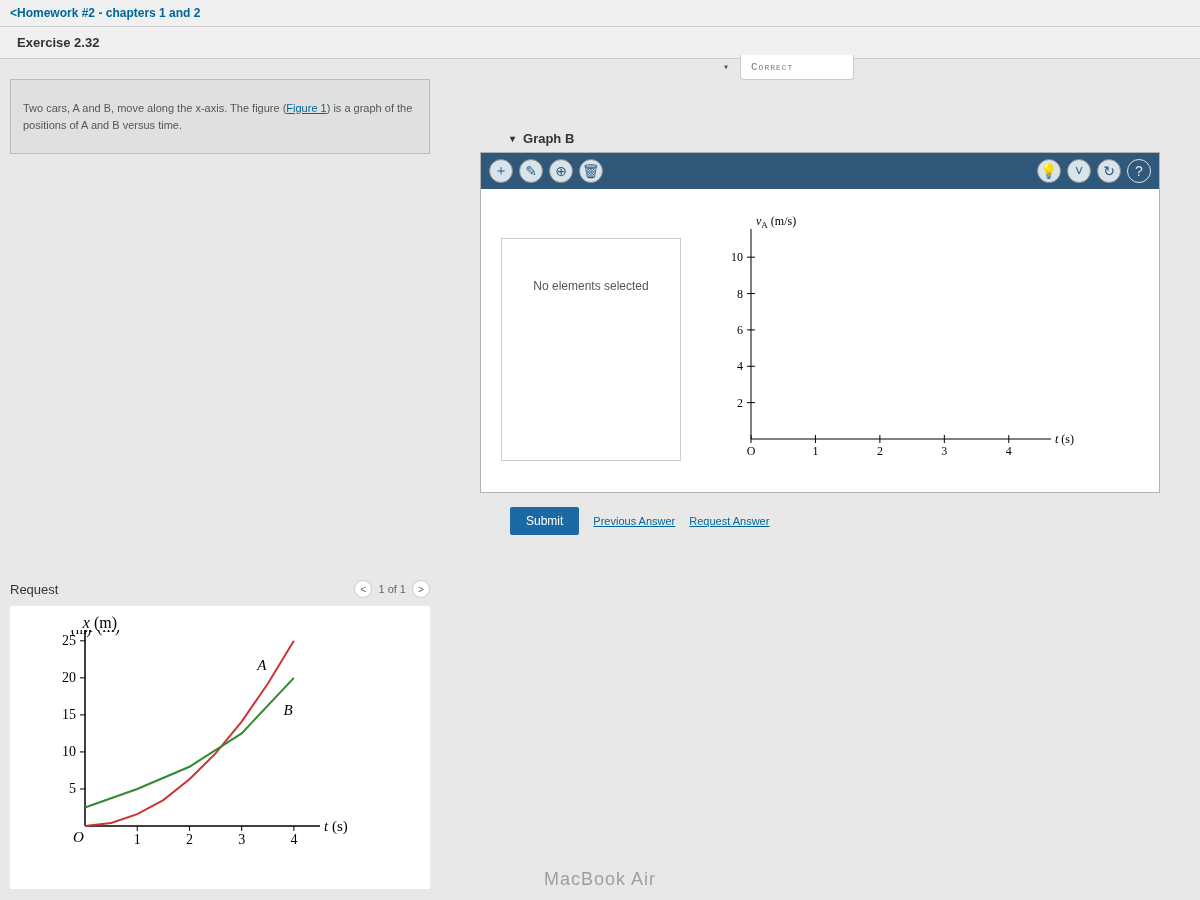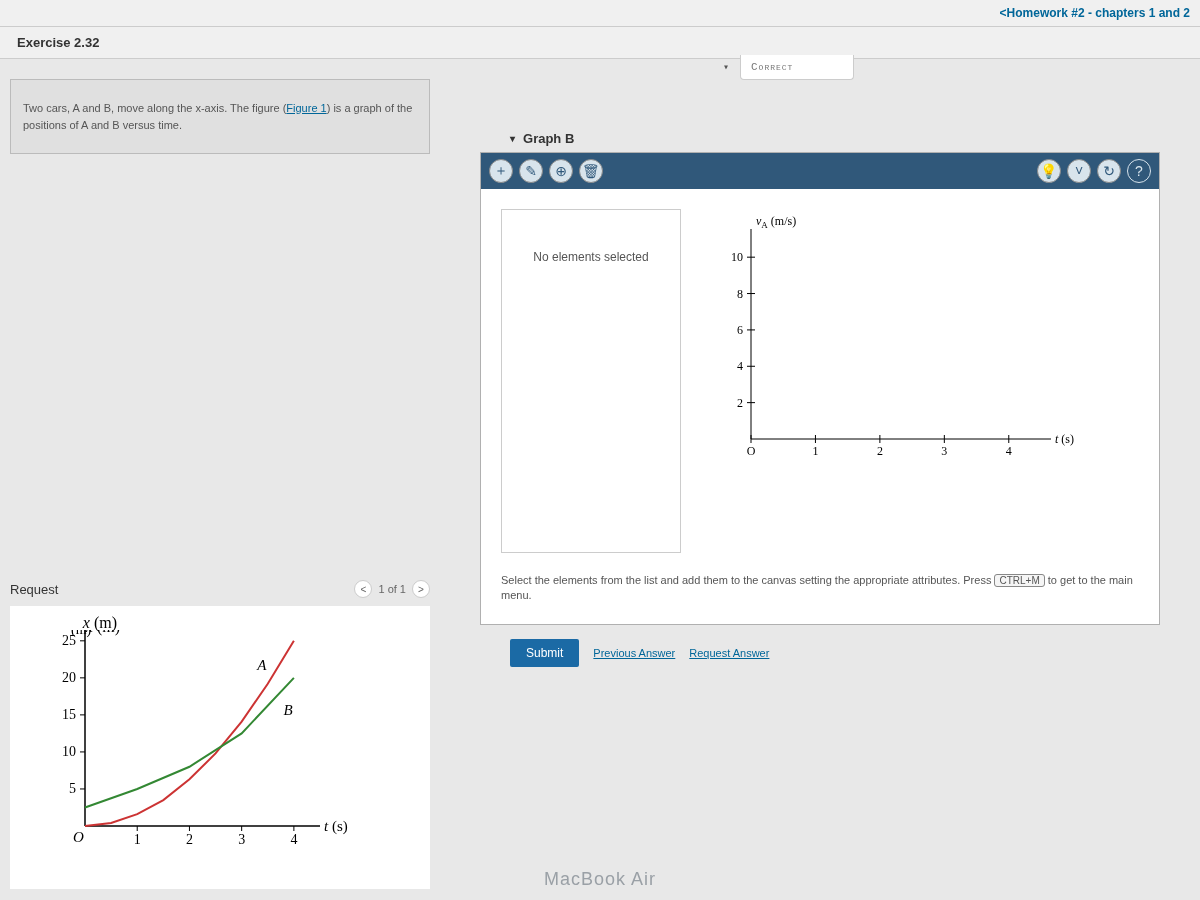--- a/index.html
+++ b/index.html
@@ -13,21 +13,20 @@
     position: relative;
     color: #333;
   }
   .top-nav {
     background: #f0f0f0;
     border-bottom: 1px solid #ccc;
     padding: 6px 10px;
     color: #006699;
     font-weight: bold;
     font-size: 12px;
-    text-align: right;
   }
   .exercise-bar {
     background: #f0f0f0;
     border-bottom: 1px solid #ccc;
     padding: 8px 17px;
     font-weight: bold;
     font-size: 13px;
     color: #333;
   }
   .content {
@@ -160,21 +159,22 @@
     padding: 20px;
     gap: 20px;
   }
   .inspector {
     width: 180px;
     border: 1px solid #ccc;
     padding: 40px 10px;
     font-size: 12px;
     color: #555;
     text-align: center;
-    height: 344px;
+    height: 223px;
+    margin-top: 29px;
   }
   .plot-area {
     flex: 1;
     position: relative;
   }
   .hint-text {
     font-size: 11px;
     color: #555;
     padding: 0 20px 20px 20px;
     line-height: 1.4;
@@ -337,23 +337,20 @@
                 <text x="178.88888888888889" y="246" text-anchor="middle" font-size="12">2</text>
                 <line x1="243.33333333333331" y1="226" x2="243.33333333333331" y2="234" stroke="#000"></line>
                 <text x="243.33333333333331" y="246" text-anchor="middle" font-size="12">3</text>
                 <line x1="307.77777777777777" y1="226" x2="307.77777777777777" y2="234" stroke="#000"></line>
                 <text x="307.77777777777777" y="246" text-anchor="middle" font-size="12">4</text>
                 <text x="55" y="16" font-size="12"><tspan font-style="italic">v</tspan><tspan font-size="9" baseline-shift="-3">A</tspan> (m/s)</text>
                 <text x="354" y="234" font-size="12"><tspan font-style="italic">t</tspan> (s)</text>
               </svg>
           </div>
         </div>
-        <div class="hint-text">
-          <span>Select the elements from the list and add them to the canvas setting the appropriate attributes. Press </span><span class="key-badge">CTRL+M</span><span> to get to the main menu.</span>
-        </div>
       </div>
 
       <div class="submit-row">
         <button class="submit-btn">Submit</button>
         <span class="link-btn">Previous Answer</span>
         <span class="link-btn">Request Answer</span>
       </div>
     </div>
   </div>
 </div>

